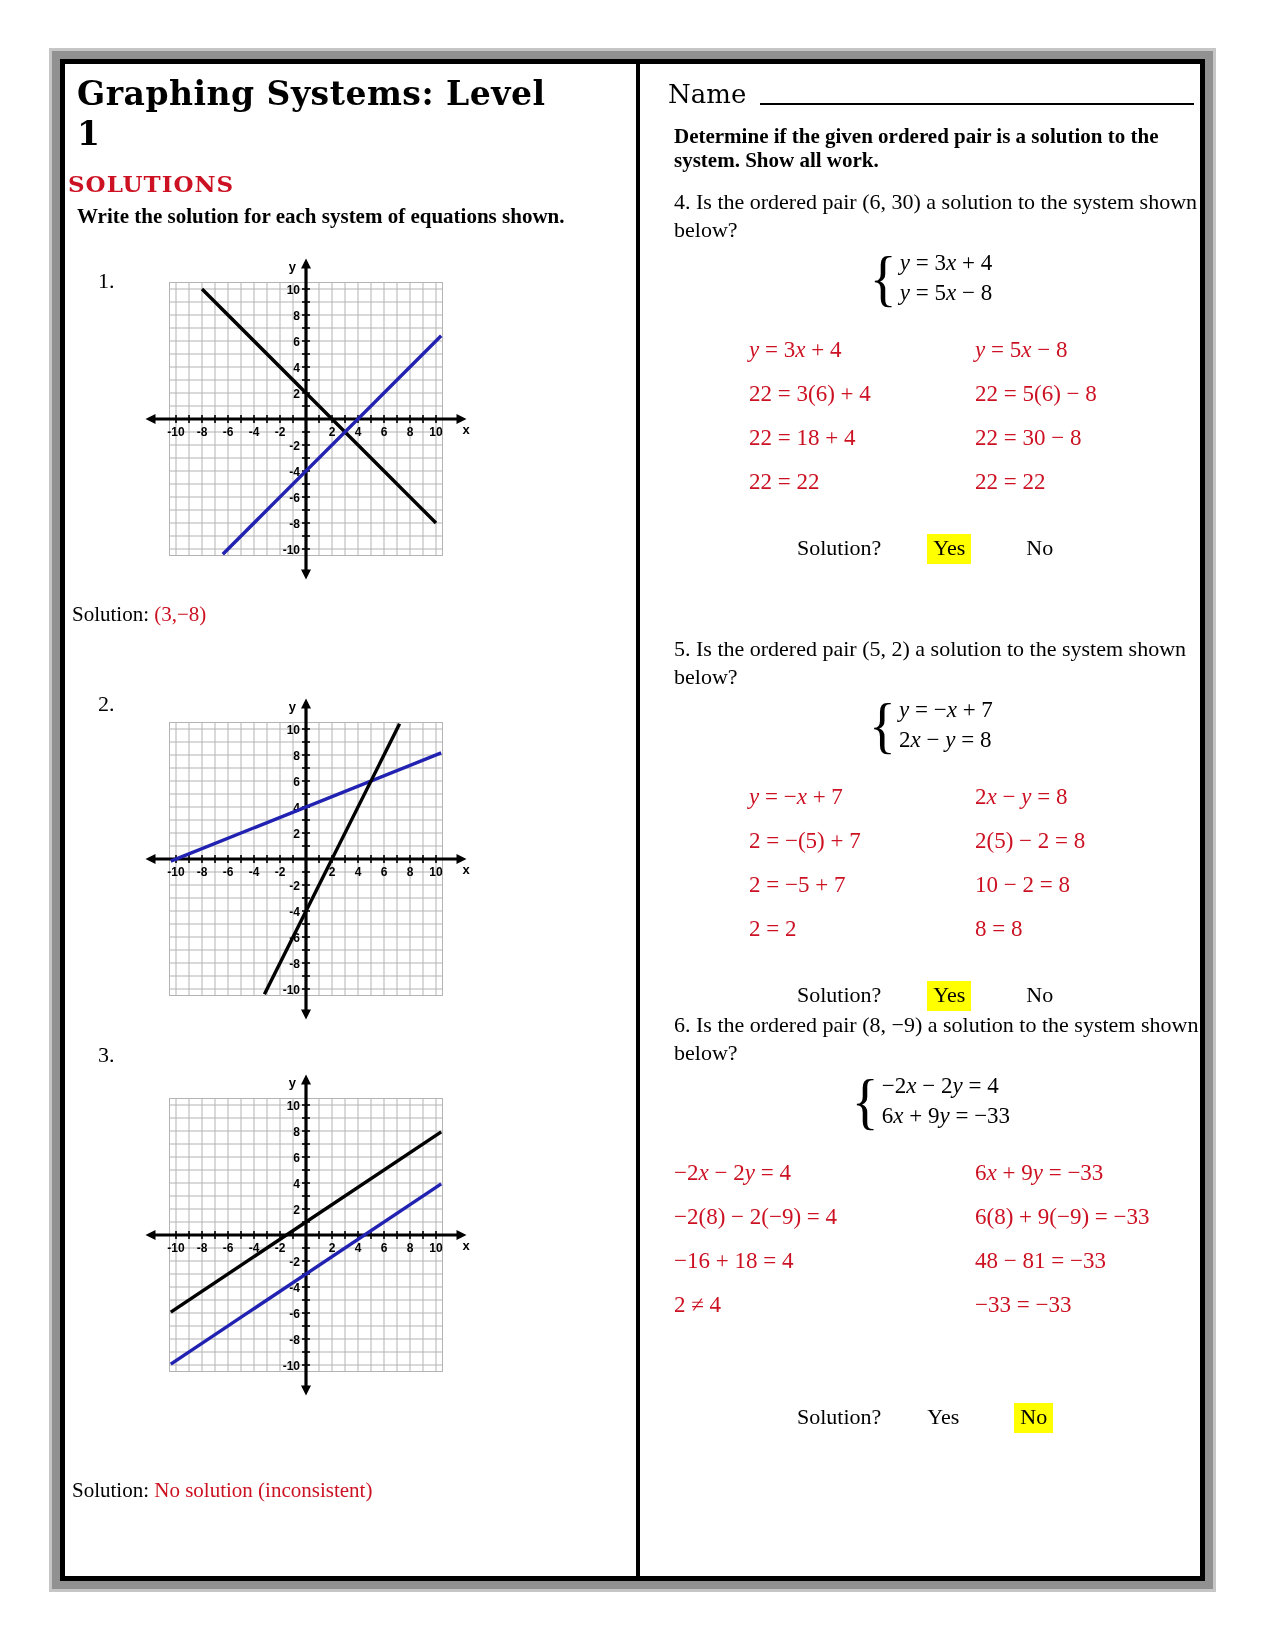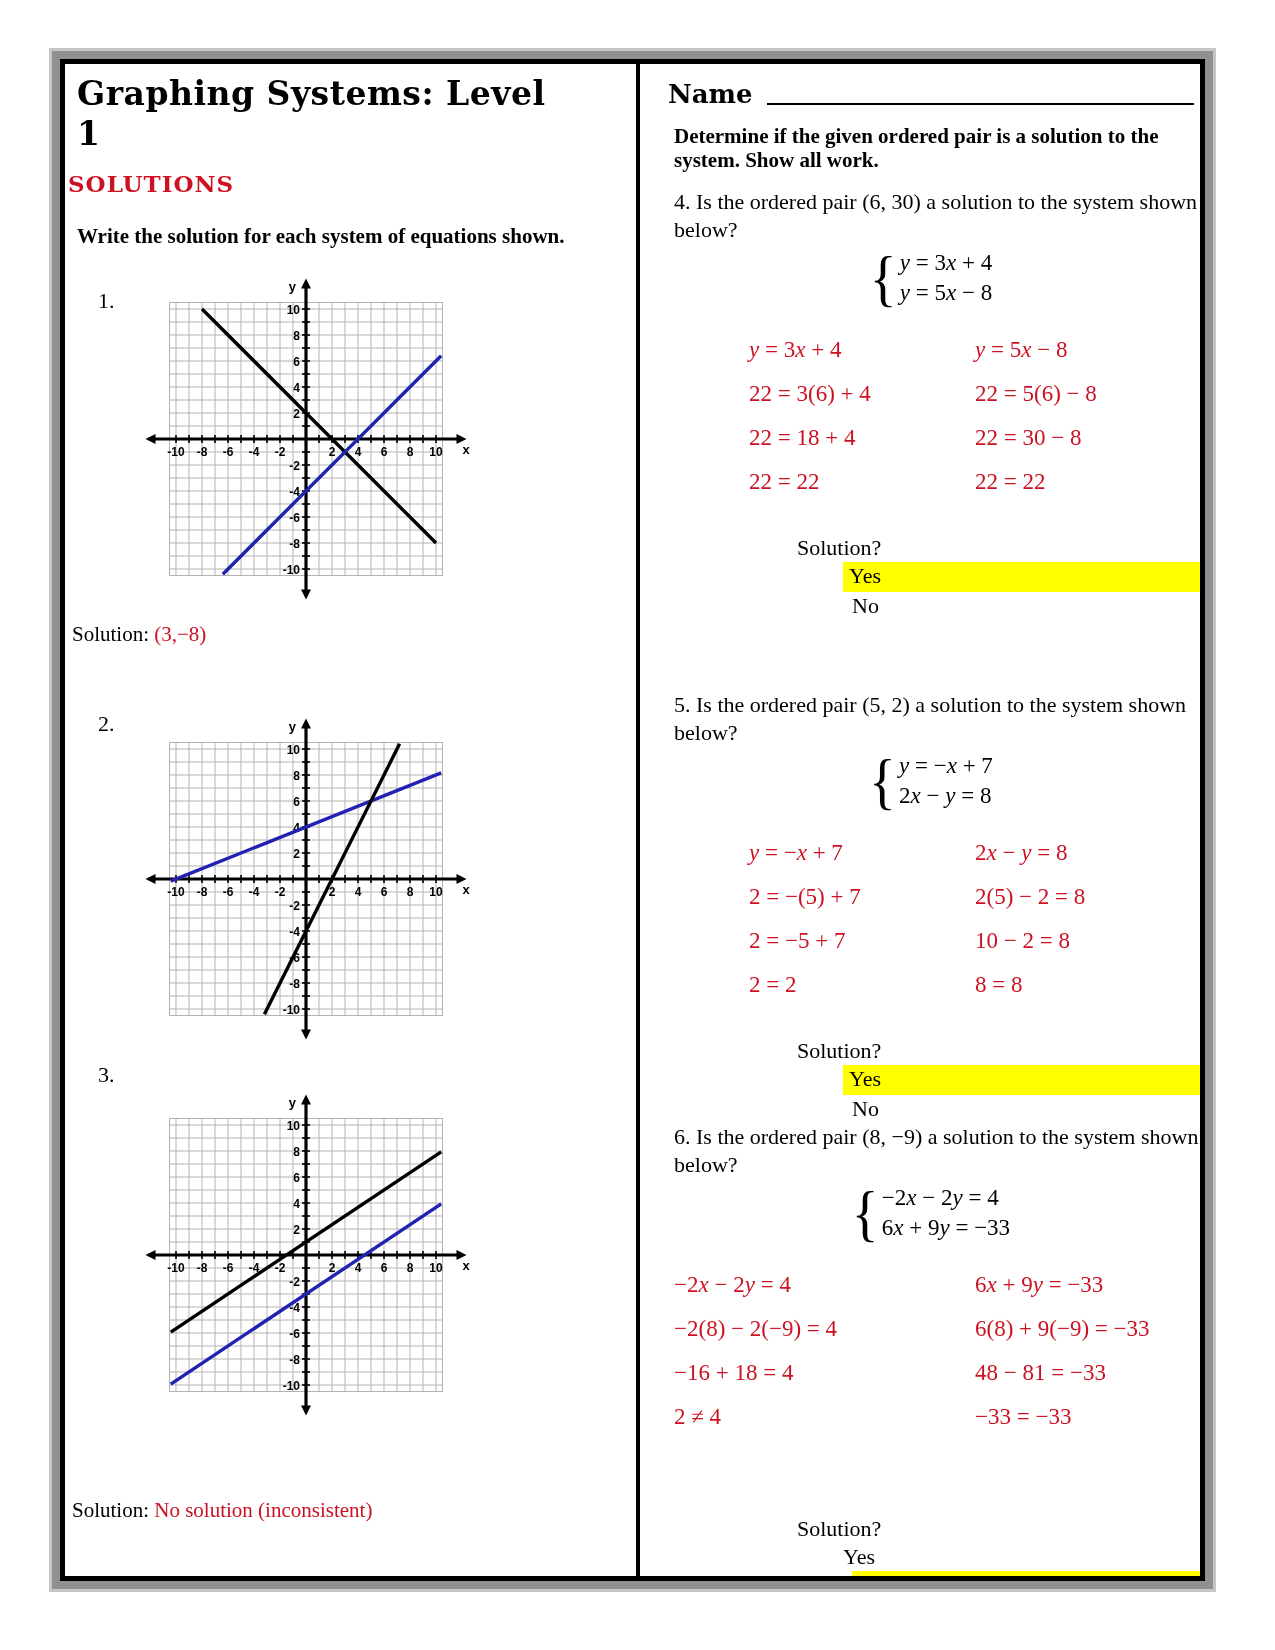--- a/index.html
+++ b/index.html
@@ -11,50 +11,50 @@
          background:#fff;border:5px solid #000;}
   .content{position:absolute;left:0;top:0;right:0;bottom:0;overflow:hidden;}
   .col-left{position:absolute;left:0;top:0;width:481px;height:100%;}
   .divider{position:absolute;left:571px;top:0;width:4px;height:100%;background:#000;}
   .col-right{position:absolute;left:575px;top:0;width:582px;height:100%;}
 
   .title{margin:10px 0 0 12px;font-family:"DejaVu Serif",serif;font-weight:bold;
          font-size:33px;line-height:40px;letter-spacing:.5px;}
   .solutions{margin:16px 0 0 3px;font-family:"DejaVu Serif",serif;font-weight:bold;
          font-size:23px;line-height:28px;letter-spacing:1px;}
-  .instr{margin:24px 0 0 12px;width:505px;font-weight:bold;font-size:21px;line-height:28px;}
+  .instr{margin:4px 0 0 12px;width:505px;font-weight:bold;font-size:21px;line-height:28px;}
 
   .lproblem{position:relative;text-align:center;}
   .lproblem .pnum{position:absolute;left:33px;font-size:22px;line-height:26px;text-align:left;}
   .lp1{margin-top:24px;} .lp1 .pnum{top:14px;}
   .lp2{margin-top:66px;} .lp2 .pnum{top:-3px;}
   .lp3{margin-top:40px;} .lp3 .pnum{top:-28px;}
   svg.graph{display:inline-block;}
   .tick{font:bold 12px "Liberation Sans",sans-serif;fill:#000;}
   .axislbl{font:bold 13px "Liberation Sans",sans-serif;fill:#000;}
 
   .solline{margin:10px 0 0 7px;font-size:21px;line-height:28px;text-align:left;}
   .sl1{margin-top:10px;} .sl2{margin-top:10px;} .sl3{margin-top:70px;}
   .redtxt{color:#cc1122;}
 
   .namerow{display:flex;align-items:flex-end;margin:12px 24px 0 28px;height:34px;}
-  .namelbl{font-family:"DejaVu Serif",serif;font-weight:bold;font-size:26px;line-height:32px;}
+  .namelbl{font-family:"DejaVu Serif",serif;font-weight:normal;font-size:26px;line-height:32px;}
   .nameline{flex:1;border-bottom:2px solid #000;margin:0 4px 5px 14px;height:24px;}
   .rinstr{margin:14px 20px 0 34px;font-weight:bold;font-size:21px;line-height:24px;}
 
   .rproblem .question{margin:0 16px 0 34px;font-size:22px;line-height:28px;}
   .rp4{margin-top:16px;} .rp5{margin-top:71px;} .rp6{}
   .system{margin:4px auto 0 auto;display:flex;align-items:center;justify-content:center;width:fit-content;}
   .brace{font-size:56px;font-weight:400;line-height:56px;transform:scaleY(1.08);margin-right:3px;}
   .syslines{font-size:23px;line-height:30px;text-align:left;}
   .work{display:grid;grid-template-columns:335px 1fr;margin-top:30px;}
   .wcol{color:#cc1122;font-size:23px;}
   .work-line{line-height:24px;margin-bottom:20px;white-space:nowrap;}
   .rp4 .wl,.rp5 .wl{padding-left:109px;} .rp6 .wl{padding-left:34px;}
-  .ansrow{display:flex;margin-top:20px;padding-left:157px;font-size:22px;line-height:28px;flex-direction:column;}
+  .ansrow{display:flex;margin-top:20px;padding-left:157px;font-size:22px;line-height:28px;}
   .rp6 .ansrow{margin-top:66px;}
   .ans-yes{margin-left:46px;} .ans-no{margin-left:55px;}
   .hl{background:#ffff00;padding:0 6px 2px 6px;}
 </style>
 </head>
 <body>
 
 <div class="frame">
 <div class="frame-inner">
 <div class="content">

